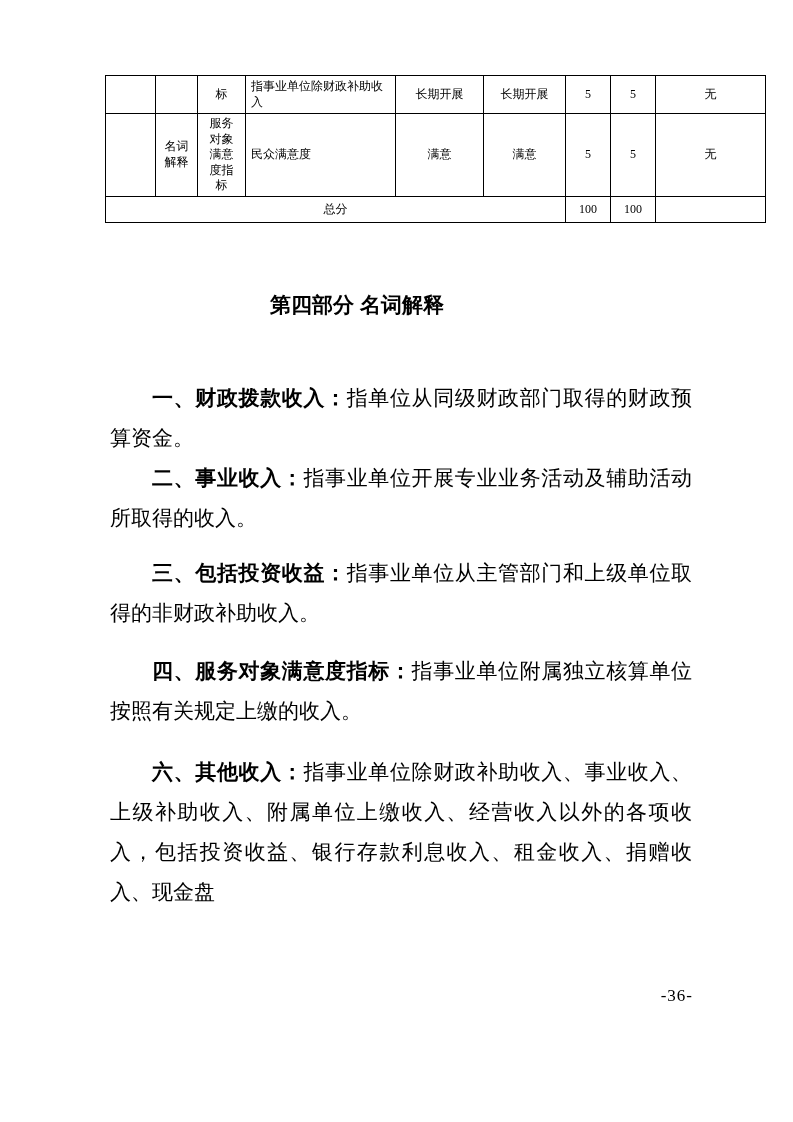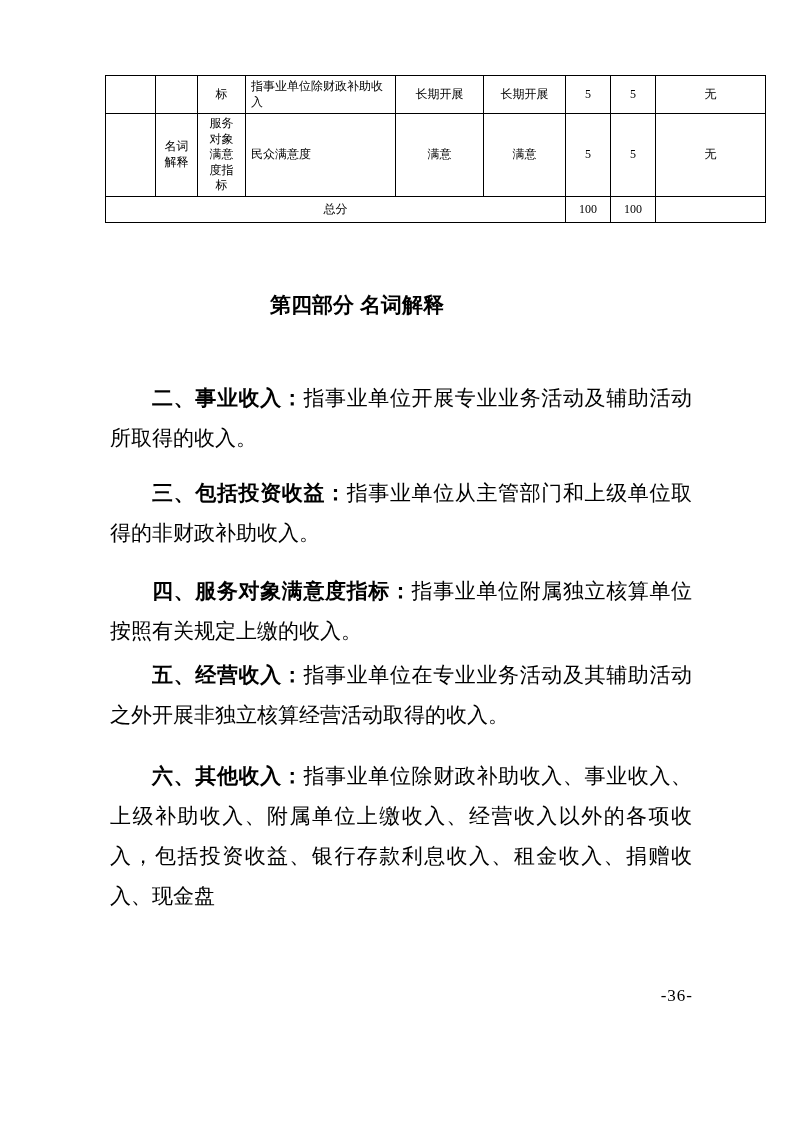--- a/index.html
+++ b/index.html
@@ -107,22 +107,22 @@
           <td>100</td>
           <td></td>
         </tr>
       </tbody>
     </table>
   </div>
 
   <div class="heading">第四部分 名词解释</div>
 
   <div class="content">
+    <p><b>一、财政拨款收入：</b><span>指单位从同级财政部门取得的财政预算资金。</span></p>
     <p><b>二、事业收入：</b><span>指事业单位开展专业业务活动及辅助活动所取得的收入。</span></p>
     <p class="g15"><b>三、包括投资收益：</b><span>指事业单位从主管部门和上级单位取得的非财政补助收入。</span></p>
     <p class="g18"><b>四、服务对象满意度指标：</b><span>指事业单位附属独立核算单位按照有关规定上缴的收入。</span></p>
-    <p class="g4"><b>五、经营收入：</b><span>指事业单位在专业业务活动及其辅助活动之外开展非独立核算经营活动取得的收入。</span></p>
     <p class="g21"><b>六、其他收入：</b><span>指事业单位除财政补助收入、事业收入、上级补助收入、附属单位上缴收入、经营收入以外的各项收入，包括投资收益、银行存款利息收入、租金收入、捐赠收入、现金盘</span></p>
   </div>
 
   <div class="page-number">-36-</div>
 
 </div>
 
 </body></html>

